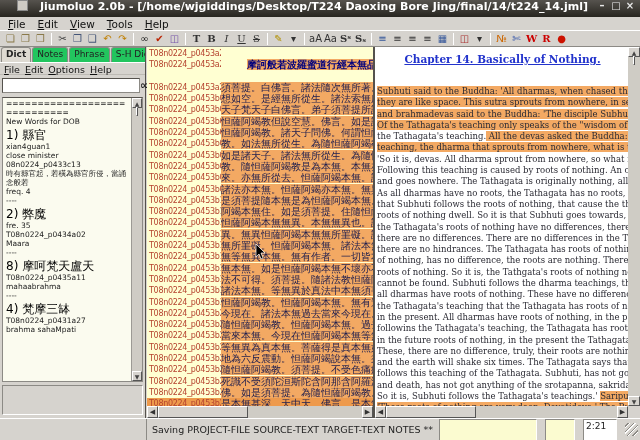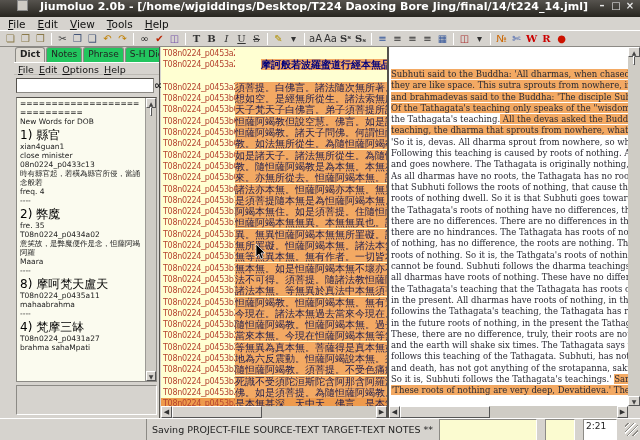--- a/index.html
+++ b/index.html
@@ -29,21 +29,21 @@
     display:flex; align-items:center; background:#d6d3ce;
     border-bottom:1px solid #8c8a85; padding-left:3px; overflow:hidden; }
   .tb-btn { min-width:15px; height:14px; line-height:13px; text-align:center;
     font-size:10px; color:#333; white-space:nowrap; padding:0 1px; }
   .tb-btn.b { font-weight:bold; font-family:"DejaVu Serif",serif; }
   .tb-btn.i { font-style:italic; font-family:"DejaVu Serif",serif; }
   .tb-btn.u { text-decoration:underline; font-family:"DejaVu Serif",serif; }
   .tb-btn.s { text-decoration:line-through; font-family:"DejaVu Serif",serif; }
   .tb-sep { width:1px; height:12px; background:#8c8a85; border-right:1px solid #fff; margin:0 3px; flex:none; }
   
-  .main { position:absolute; top:47px; left:0; right:0; bottom:22px;margin-left:14px; }
+  .main { position:absolute; top:47px; left:0; right:0; bottom:22px; }
   
   .lp { position:absolute; left:0; top:0; width:146px; bottom:0; border-right:1px solid #55524d; background:#d6d3ce; }
   .lp-tabs { position:absolute; top:0; left:1px; right:0; height:15px; display:flex; overflow:hidden; }
   .tab { border:1px solid #8c8a85; border-bottom:none; border-radius:3px 3px 0 0;
     background:#22c55e; padding:1px 4px 0 4px; font-size:9px; margin-right:1px; white-space:nowrap;
     color:#222; }
   .tab.active { background:#dedad2; font-weight:bold; }
   .lp-menu { position:absolute; top:15px; left:0; right:0; height:13px; display:flex;
     font-size:9.5px; padding:1px 4px; border-top:1px solid #fff; border-bottom:1px solid #bdbab4; }
   .lp-menu .menu-item { padding:0 5px 0 0; }
@@ -196,21 +196,20 @@
         <div class="ll-head">1) 縣官</div>
         <div class="ll-small">xian4guan1</div>
         <div class="ll-small">close minister</div>
         <div class="ll-small">08n0224_p0433c13</div>
         <div class="ll-small">時有縣官起，若橫為縣官所侵，當誦念般若</div>
         <div class="ll-small">freq. 4</div>
         <div class="ll-small">----</div>
         <div class="ll-head">2) 弊魔</div>
         <div class="ll-small">fre. 35</div>
         <div class="ll-small">T08n0224_p0434a02</div>
-        <div class="ll-small">意笑故，是弊魔便作是念，怛薩阿竭阿羅</div>
         <div class="ll-small">Maara</div>
         <div class="ll-small">----</div>
         <div class="ll-head">8) 摩呵梵天盧天</div>
         <div class="ll-small">T08n0224_p0435a11</div>
         <div class="ll-small">mahaabrahma</div>
         <div class="ll-small">----</div>
         <div class="ll-head">4) 梵摩三缽</div>
         <div class="ll-small">T08n0224_p0431a27</div>
         <div class="ll-small">brahma sahaMpati</div>
       </div>
@@ -355,20 +354,21 @@
   <div class="sp-hscroll">
     <span class="h-ar">◀</span>
     <span class="h-thumb"></span>
     <span style="flex:1"></span>
     <span class="h-ar">▶</span>
   </div>
 
   <div class="splitter"></div>
 
   <div class="tp">
+    <div class="t-title">Chapter 14. Basically of Nothing.</div>
     <div class="t-gap"></div>
     <div id="t-lines">
         <div class="t-row"><span class="h">Subhuti said to the Buddha: 'All dharmas, when chased there is n</span></div>
         <div class="t-row"><span class="h">they are like space. This sutra sprouts from nowhere, in seeking</span></div>
         <div class="t-row"><span class="h">and brahmadevas said to the Buddha: 'The disciple Subhuti has </span></div>
         <div class="t-row"><span class="h">Of the Tathagata's teaching only speaks of the "wisdom of space</span></div>
         <div class="t-row"><span>the Tathagata's teaching.</span><span class="h"> All the devas asked the Buddha: 'What</span></div>
         <div class="t-row"><span class="h">teaching, the dharma that sprouts from nowhere, what is the fo</span></div>
         <div class="t-row"><span>'So it is, devas. All dharma sprout from nowhere, so what is follo</span></div>
         <div class="t-row"><span>Following this teaching is caused by roots of nothing. An origina</span></div>

